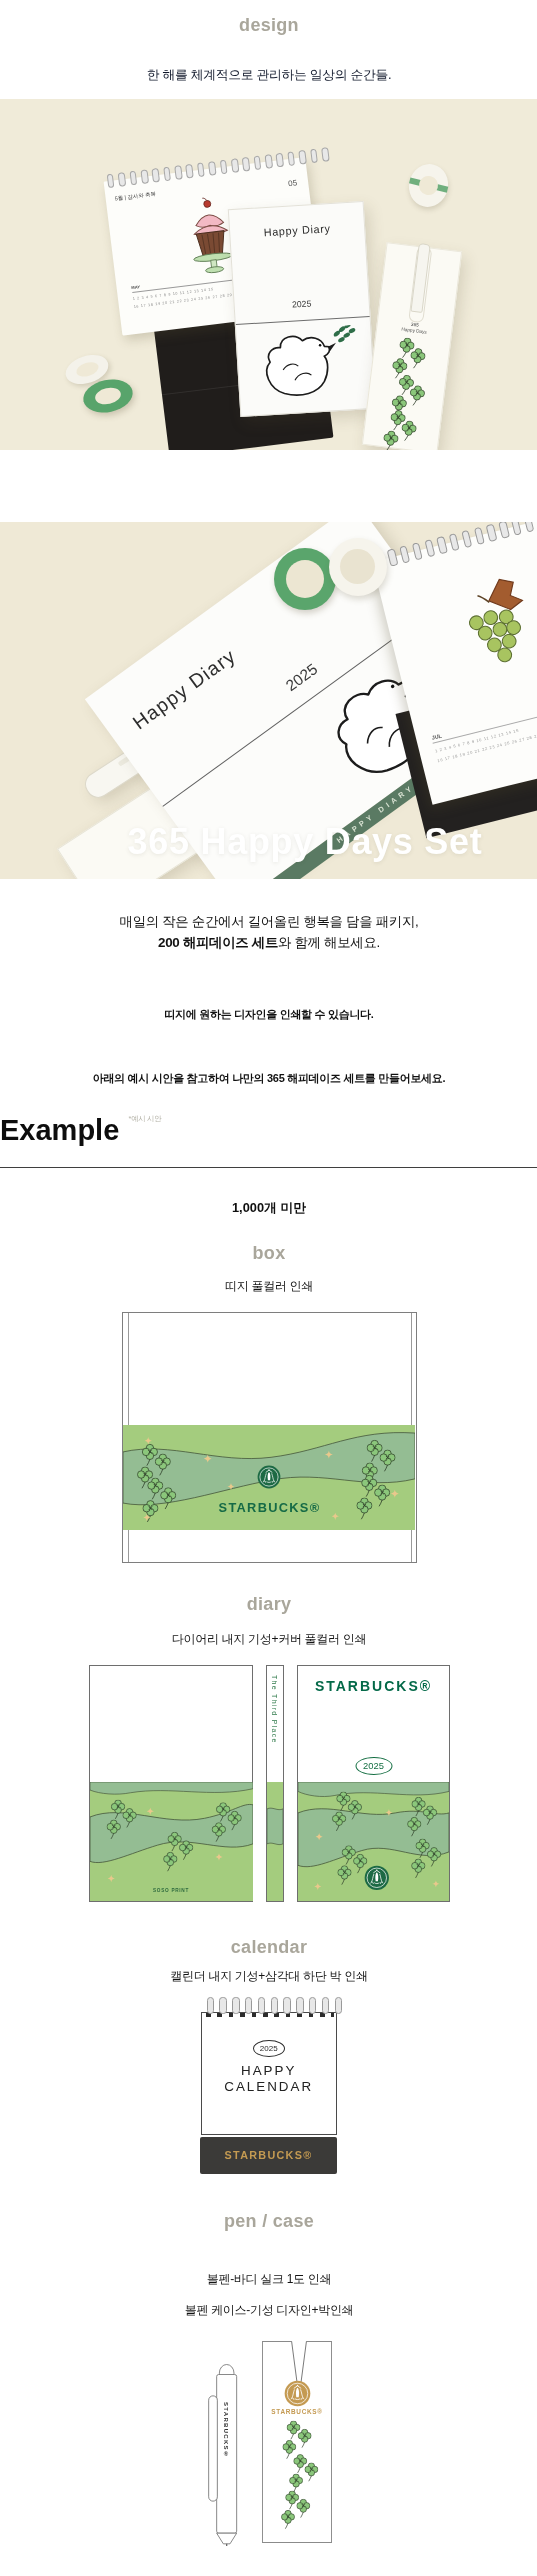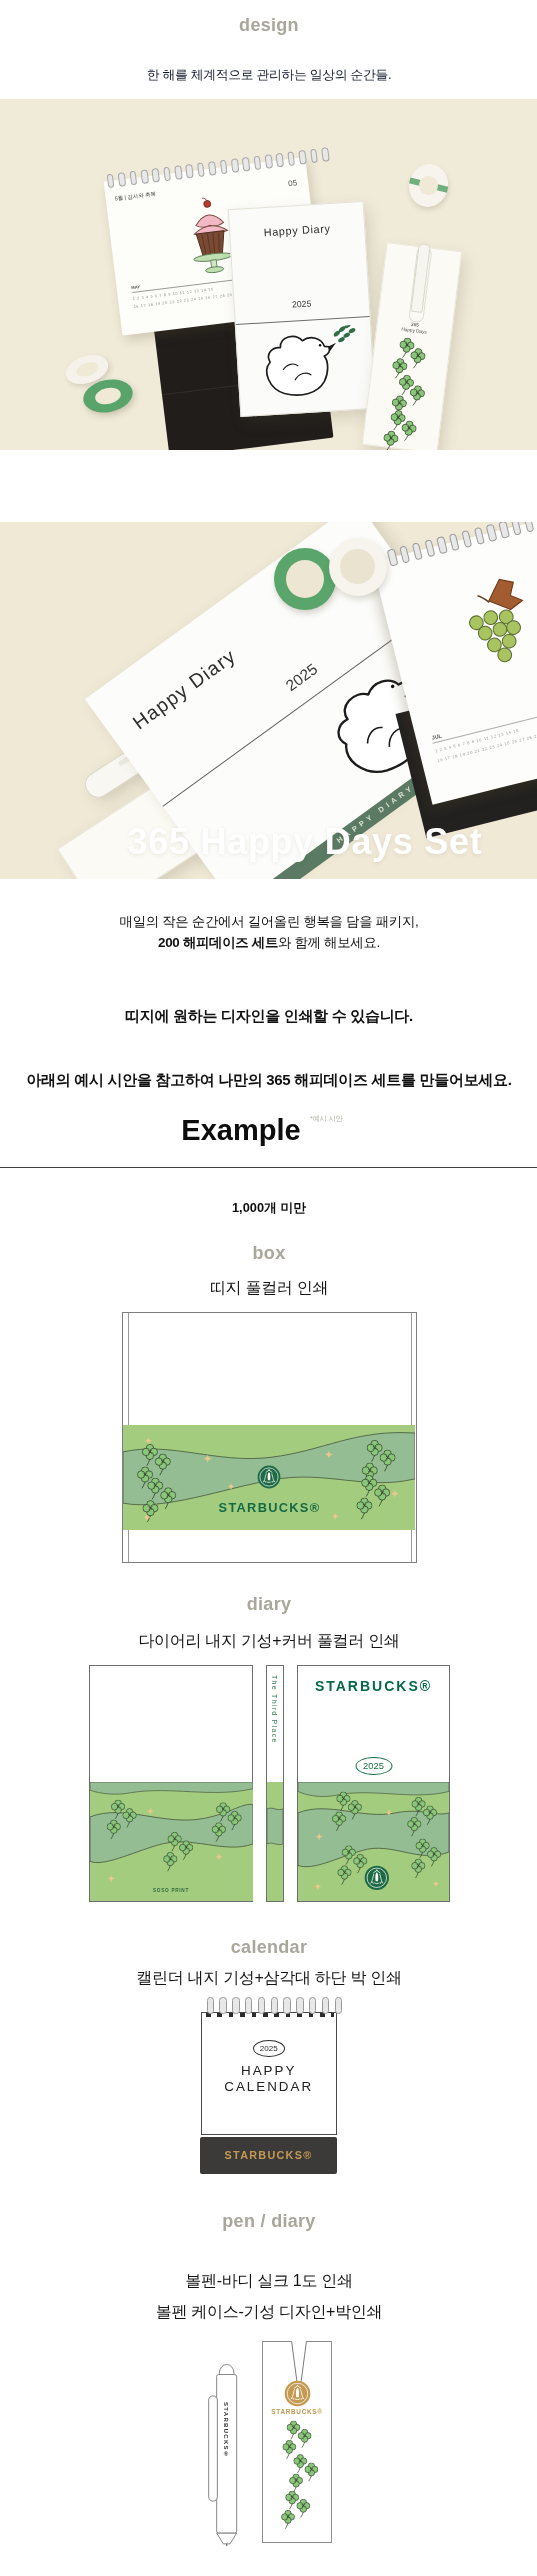--- a/index.html
+++ b/index.html
@@ -1,21 +1,21 @@
 <!DOCTYPE html>
 <html style="font-size:10.8px"><head>
 <meta charset="utf-8">
 <style>
   html,body{margin:0;padding:0;}
   body{width:538px;height:2576px;position:relative;background:#ffffff;
        font-family:"Liberation Sans", sans-serif;color:#1a1a1a;}
   .abs{position:absolute;}
   .ctr{left:0;width:538px;text-align:center;}
   .sec-heading{font-size:18px;font-weight:bold;color:#a9a69b;letter-spacing:0.3px;}
-  .sec-sub{font-size:16px;font-weight:500;color:#141414;letter-spacing:-0.3px;}
+  .sec-sub{font-size:12px;font-weight:500;color:#141414;letter-spacing:-0.3px;}
   
   .photo{left:0;width:538px;overflow:hidden;background:#f0ebd9;}
   .shadowed{box-shadow:4px 6.7px 15px rgba(90,80,50,.18);}
   
   .p1-cal{left:113px;top:69px;width:222px;height:282px;transform:rotate(-7deg);}
   .p1-cal-base{position:absolute;left:39px;top:148px;width:165px;height:134px;background:#201d1b;border-radius:2px;}
   .p1-cal-base::after{content:"";position:absolute;left:0;top:52%;width:100%;height:1.3px;background:rgba(255,255,255,.08);}
   .p1-cal-page{position:absolute;left:6.7px;top:0;width:203px;height:155px;background:#fdfdfa;border-radius:1.3px;box-shadow:2.7px 5.4px 10.8px rgba(90,80,50,.22);}
   .coilrow{position:absolute;display:flex;}
   .coil{display:inline-block;width:5.4px;height:15px;border:1.3px solid #9a9a9a;border-radius:3.4px;background:#e8e8e8;margin-right:5.4px;}
@@ -54,22 +54,22 @@
   .p2-dates{position:absolute;left:15px;right:13.4px;font-size:4px;color:#999;letter-spacing:0.7px;white-space:nowrap;}
   .p2-sleeve{left:32px;top:173px;width:316px;height:202px;}
   .p2-pen{position:absolute;left:39px;top:28px;width:202px;height:24px;background:#f8f7f1;border:0.7px solid #ddd9ca;border-radius:12px;transform:rotate(-33deg);}
   .p2-pen-clip{position:absolute;left:40px;top:4px;width:61px;height:5.4px;background:#eceadf;border-radius:2.7px;}
   .p2-sleevebody{position:absolute;left:27px;top:81px;width:242px;height:78px;background:#fbfaf4;border:0.7px solid #e7e4d6;transform:rotate(-33deg);}
   .p2-sleeve-label{position:absolute;left:125px;top:10.8px;font-size:5.4px;color:#4c4c4c;line-height:6.7px;text-align:center;}
   .hero-title{left:0;width:538px;top:299px;text-align:center;font-size:36px;font-weight:bold;color:#ffffff;
      letter-spacing:0.7px;text-shadow:0 0.7px 4px rgba(60,60,40,.10);z-index:40;padding-left:36px;}
   
   .intro-line{font-size:13.4px;letter-spacing:-0.3px;color:#121212;}
-  .guide-line{font-size:15px;font-weight:bold;letter-spacing:-0.3px;color:#111;}
-  .example-wrap{left:0;width:482px;text-align:center;}
+  .guide-line{font-size:11px;font-weight:bold;letter-spacing:-0.3px;color:#111;}
+  .example-wrap{left:0;width:482px;}
   .example-title{display:inline-block;position:relative;font-size:29px;font-weight:800;color:#0d0d0d;letter-spacing:0;}
   .example-note{position:absolute;right:-42px;top:0;font-size:7.4px;font-weight:normal;color:#b3b1a6;letter-spacing:-0.3px;}
   .rule{left:0;width:538px;border-top:1.3px solid #3f3f3f;}
   .qty{font-size:12.8px;font-weight:bold;color:#0f0f0f;text-align:center;}
   
   .figbox{background:#fff;border:0.7px solid #7e7e7e;}
   .vline{position:absolute;top:0;bottom:0;width:0.7px;background:#9a9a9a;}
   .band-wrap{position:absolute;left:0;right:0;}
   .brand-green{position:absolute;left:0;width:100%;text-align:center;font-weight:bold;color:#156a46;}
   .brand-gold{position:absolute;left:0;width:100%;text-align:center;font-weight:bold;color:#c49a52;}
@@ -430,21 +430,21 @@
       <span class="coil"></span>
       <span class="coil"></span>
       <span class="coil"></span>
       <span class="coil"></span>
   </div>
   <div class="cal-base">
     <div class="brand-gold" style="top:0;font-size:10.8px;letter-spacing:1.3px;line-height:37px">STARBUCKS®</div>
   </div>
 </div>
 
-<div class="abs ctr sec-heading" style="top:2211px">pen / diary</div>
+<div class="abs ctr sec-heading" style="top:2211px">pen / case</div>
 <div class="abs ctr sec-sub" style="top:2271px">볼펜-바디 실크 1도 인쇄</div>
 <div class="abs ctr sec-sub" style="top:2302px">볼펜 케이스-기성 디자인+박인쇄</div>
 
 <div class="abs pen-fig">
   <svg width="36" height="183" viewBox="0 0 54 272">
     <ellipse cx="28" cy="14" rx="11" ry="13" fill="#fff" stroke="#6b6b6b" stroke-width="1.2"></ellipse>
     <rect x="13" y="16" width="30" height="238" rx="3" fill="#fff" stroke="#6b6b6b" stroke-width="1.2"></rect>
     <rect x="1" y="48" width="13" height="158" rx="6.5" fill="#fff" stroke="#6b6b6b" stroke-width="1.2"></rect>
     <path d="M13,254 L43,254 L33,270 L23,270 Z" fill="#fff" stroke="#6b6b6b" stroke-width="1.2"></path>
     <path d="M28,270 L28,280" stroke="#6b6b6b" stroke-width="2"></path>

